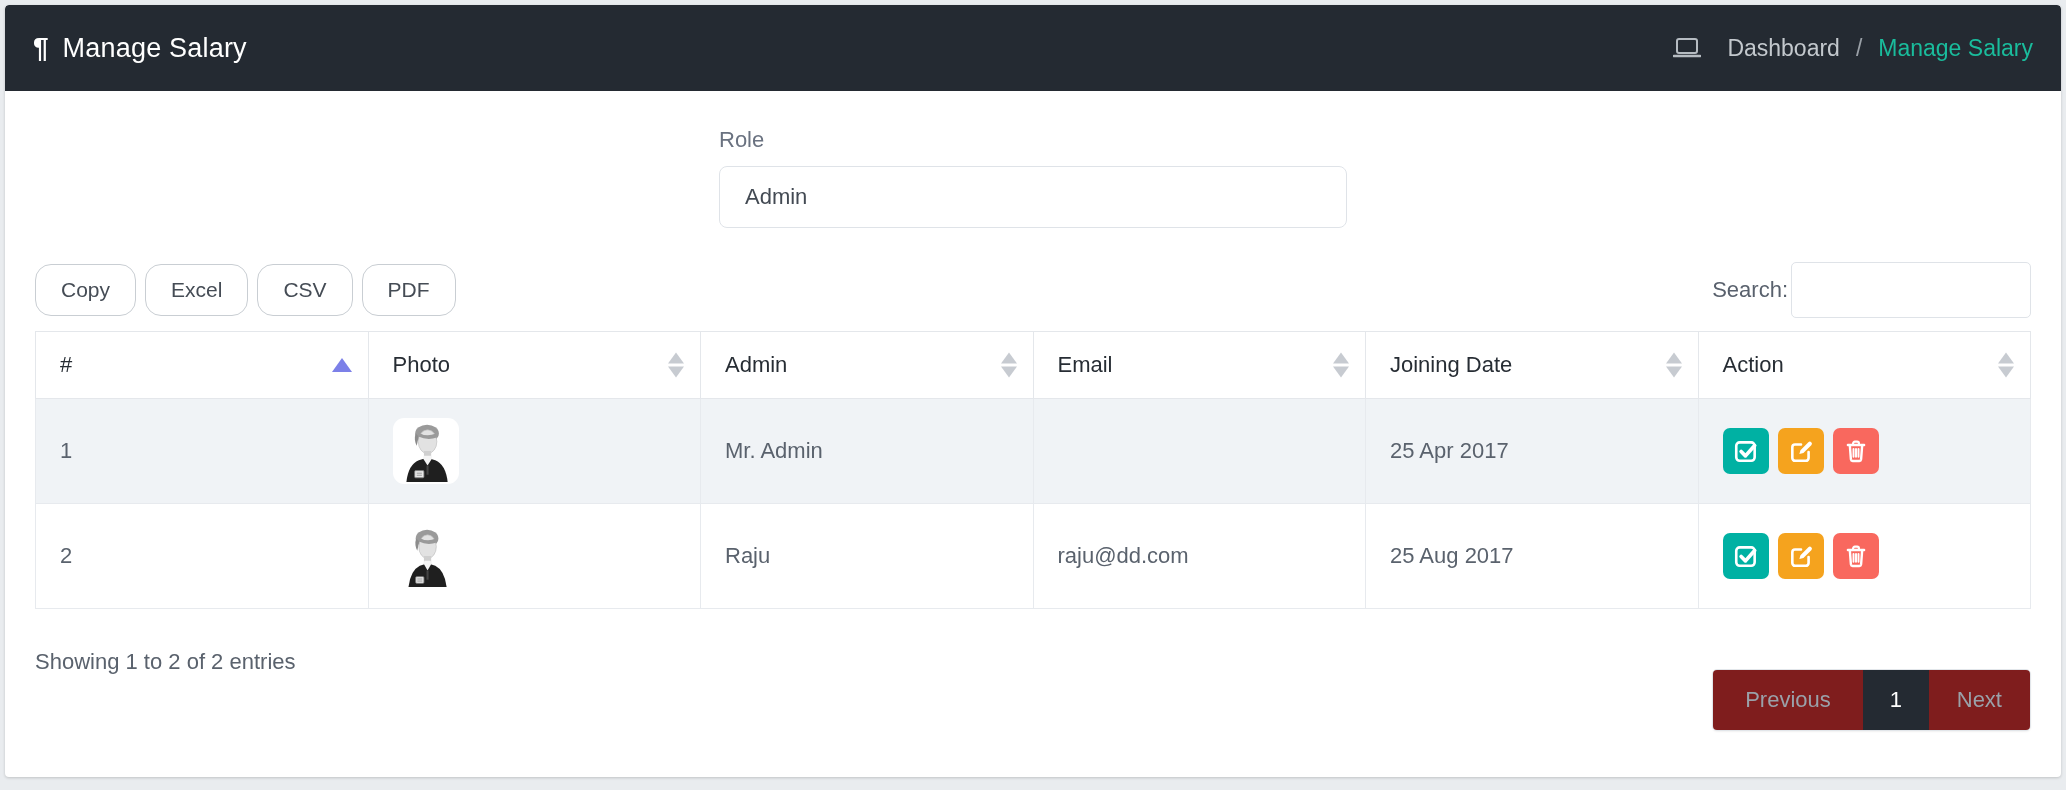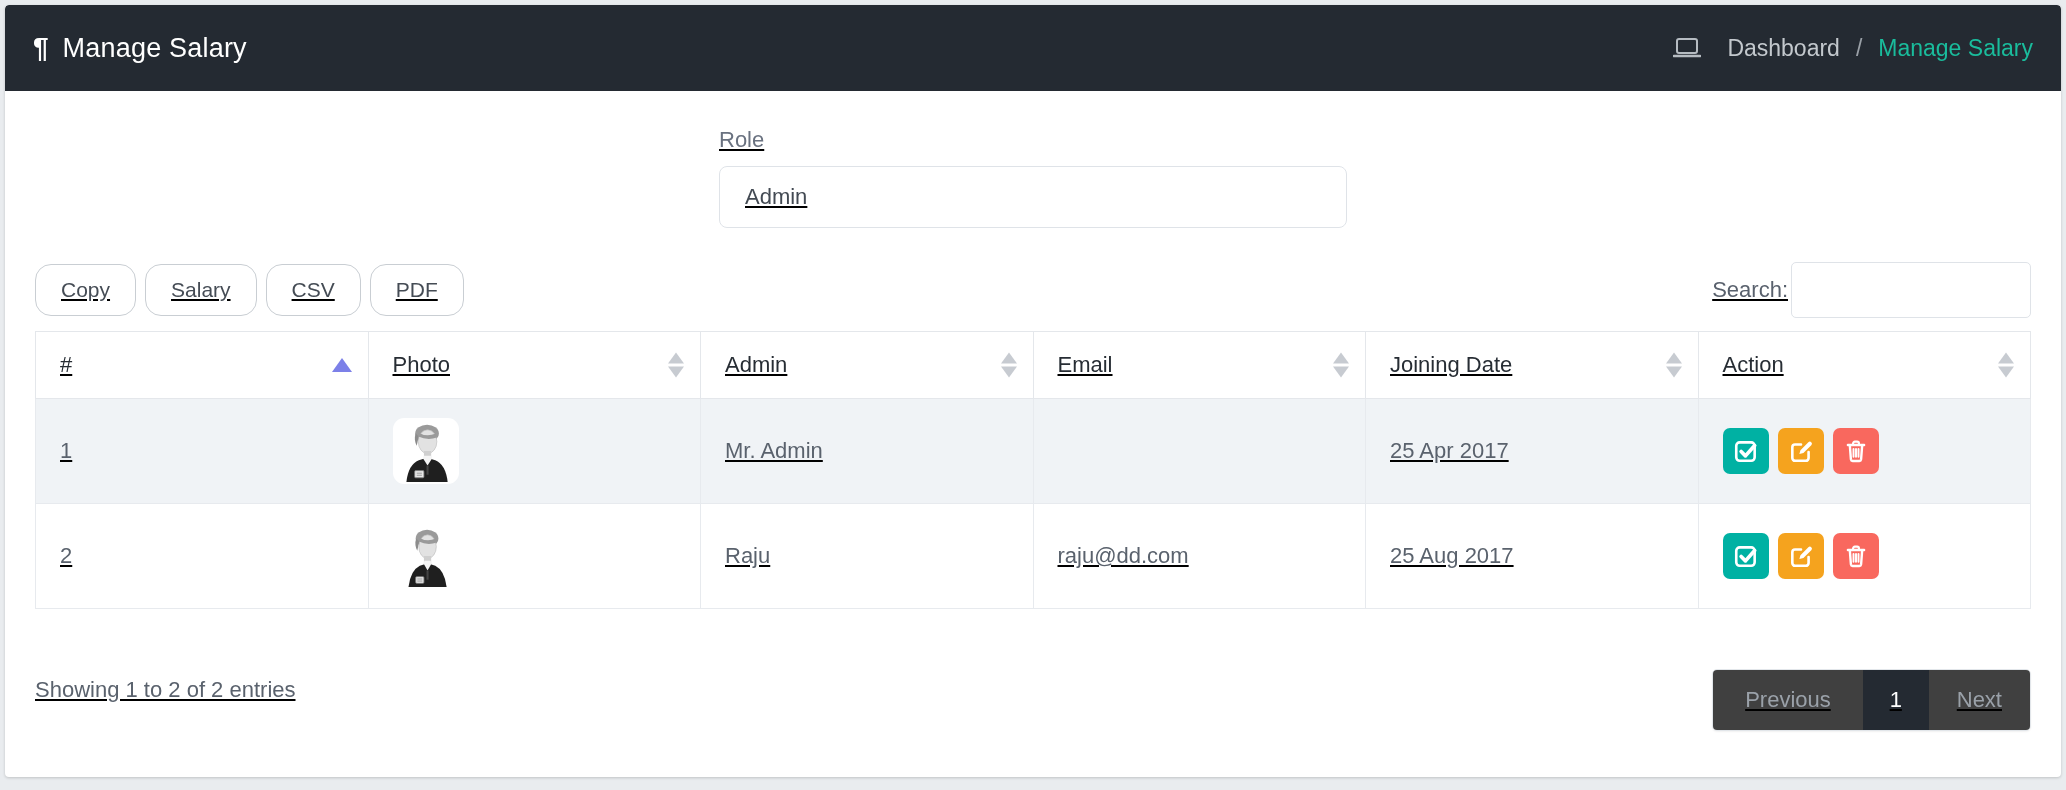--- a/index.html
+++ b/index.html
@@ -24,21 +24,21 @@
   .title-wrap { display:flex; align-items:center; gap:14px; color:#fff; }
   .title-icon { font-size:28px; font-weight:bold; color:#fff; line-height:1; }
   .page-title { font-size:27px; font-weight:400; letter-spacing:.2px; }
   .breadcrumb { display:flex; align-items:center; gap:12px; font-size:23px; }
   .crumb-dash { color:#c3c8cd; display:flex; align-items:center; gap:26px; text-decoration:none; }
   .crumb-sep { color:#9aa0a7; padding:0 4px; }
   .crumb-active { color:#1abc9c; text-decoration:none; }
   .laptop-icon { display:block; }
 
   
-  .content { padding:0 30px;text-decoration:underline; }
+  .content { padding:0 30px; }
 
   .role-wrap { width:628px; margin:36px auto 0; }
   .role-label { font-size:22px; color:#6a7280; margin-bottom:13px; }
   .role-select {
     height:62px; border:1px solid #dfe3e8; border-radius:8px;
     display:flex; align-items:center; padding:0 25px;
     font-size:22px; color:#434a53; background:#fff; cursor:pointer;
   }
 
   .toolbar { margin-top:34px; display:flex; align-items:center; justify-content:space-between; }
@@ -81,29 +81,29 @@
   .action-group { display:flex; gap:9px; }
   .action-btn {
     width:46px; height:46px; border:none; border-radius:7px;
     display:flex; align-items:center; justify-content:center; cursor:pointer;
   }
   .btn-check  { background:#00b1a3; }
   .btn-edit   { background:#f5a31e; }
   .btn-delete { background:#f9685e; }
 
   
-  .table-footer { display:flex; justify-content:space-between; align-items:center; }
+  .table-footer { display:flex; justify-content:space-between; align-items:flex-start; }
   .showing-text { font-size:22px; color:#5a626d; margin-top:40px; }
   .pagination {
     margin-top:60px; display:flex; align-items:stretch;
     border:1px solid #e2e6ea; border-radius:5px; overflow:hidden;
     box-shadow:0 1px 2px rgba(0,0,0,.06); background:#fff;
   }
   .page-btn {
-    font-family:"Liberation Sans", sans-serif; background:#404040; border:none;
+    font-family:"Liberation Sans", sans-serif; background:#7f1d1d; border:none;
     font-size:22px; color:#9aa1a9; height:60px; cursor:pointer;
   }
   .page-prev { padding:0 32px; }
   .page-next { padding:0 28px; }
   .page-current {
     width:66px; background:#242a32; color:#fff; font-size:22px;
     display:flex; align-items:center; justify-content:center; cursor:pointer;
   }
 </style>
 </head>
@@ -134,21 +134,21 @@
     <div class="role-wrap">
       <div class="role-label">Role</div>
       <div class="role-select">
         <span>Admin</span>
       </div>
     </div>
 
     <div class="toolbar">
       <div class="export-group">
         <button class="export-btn">Copy</button>
-        <button class="export-btn">Salary</button>
+        <button class="export-btn">Excel</button>
         <button class="export-btn">CSV</button>
         <button class="export-btn">PDF</button>
       </div>
       <div class="search-wrap">
         <span class="search-label">Search:</span>
         <input class="search-input" type="text" value="" style="">
       </div>
     </div>
 
     <table class="grid">

